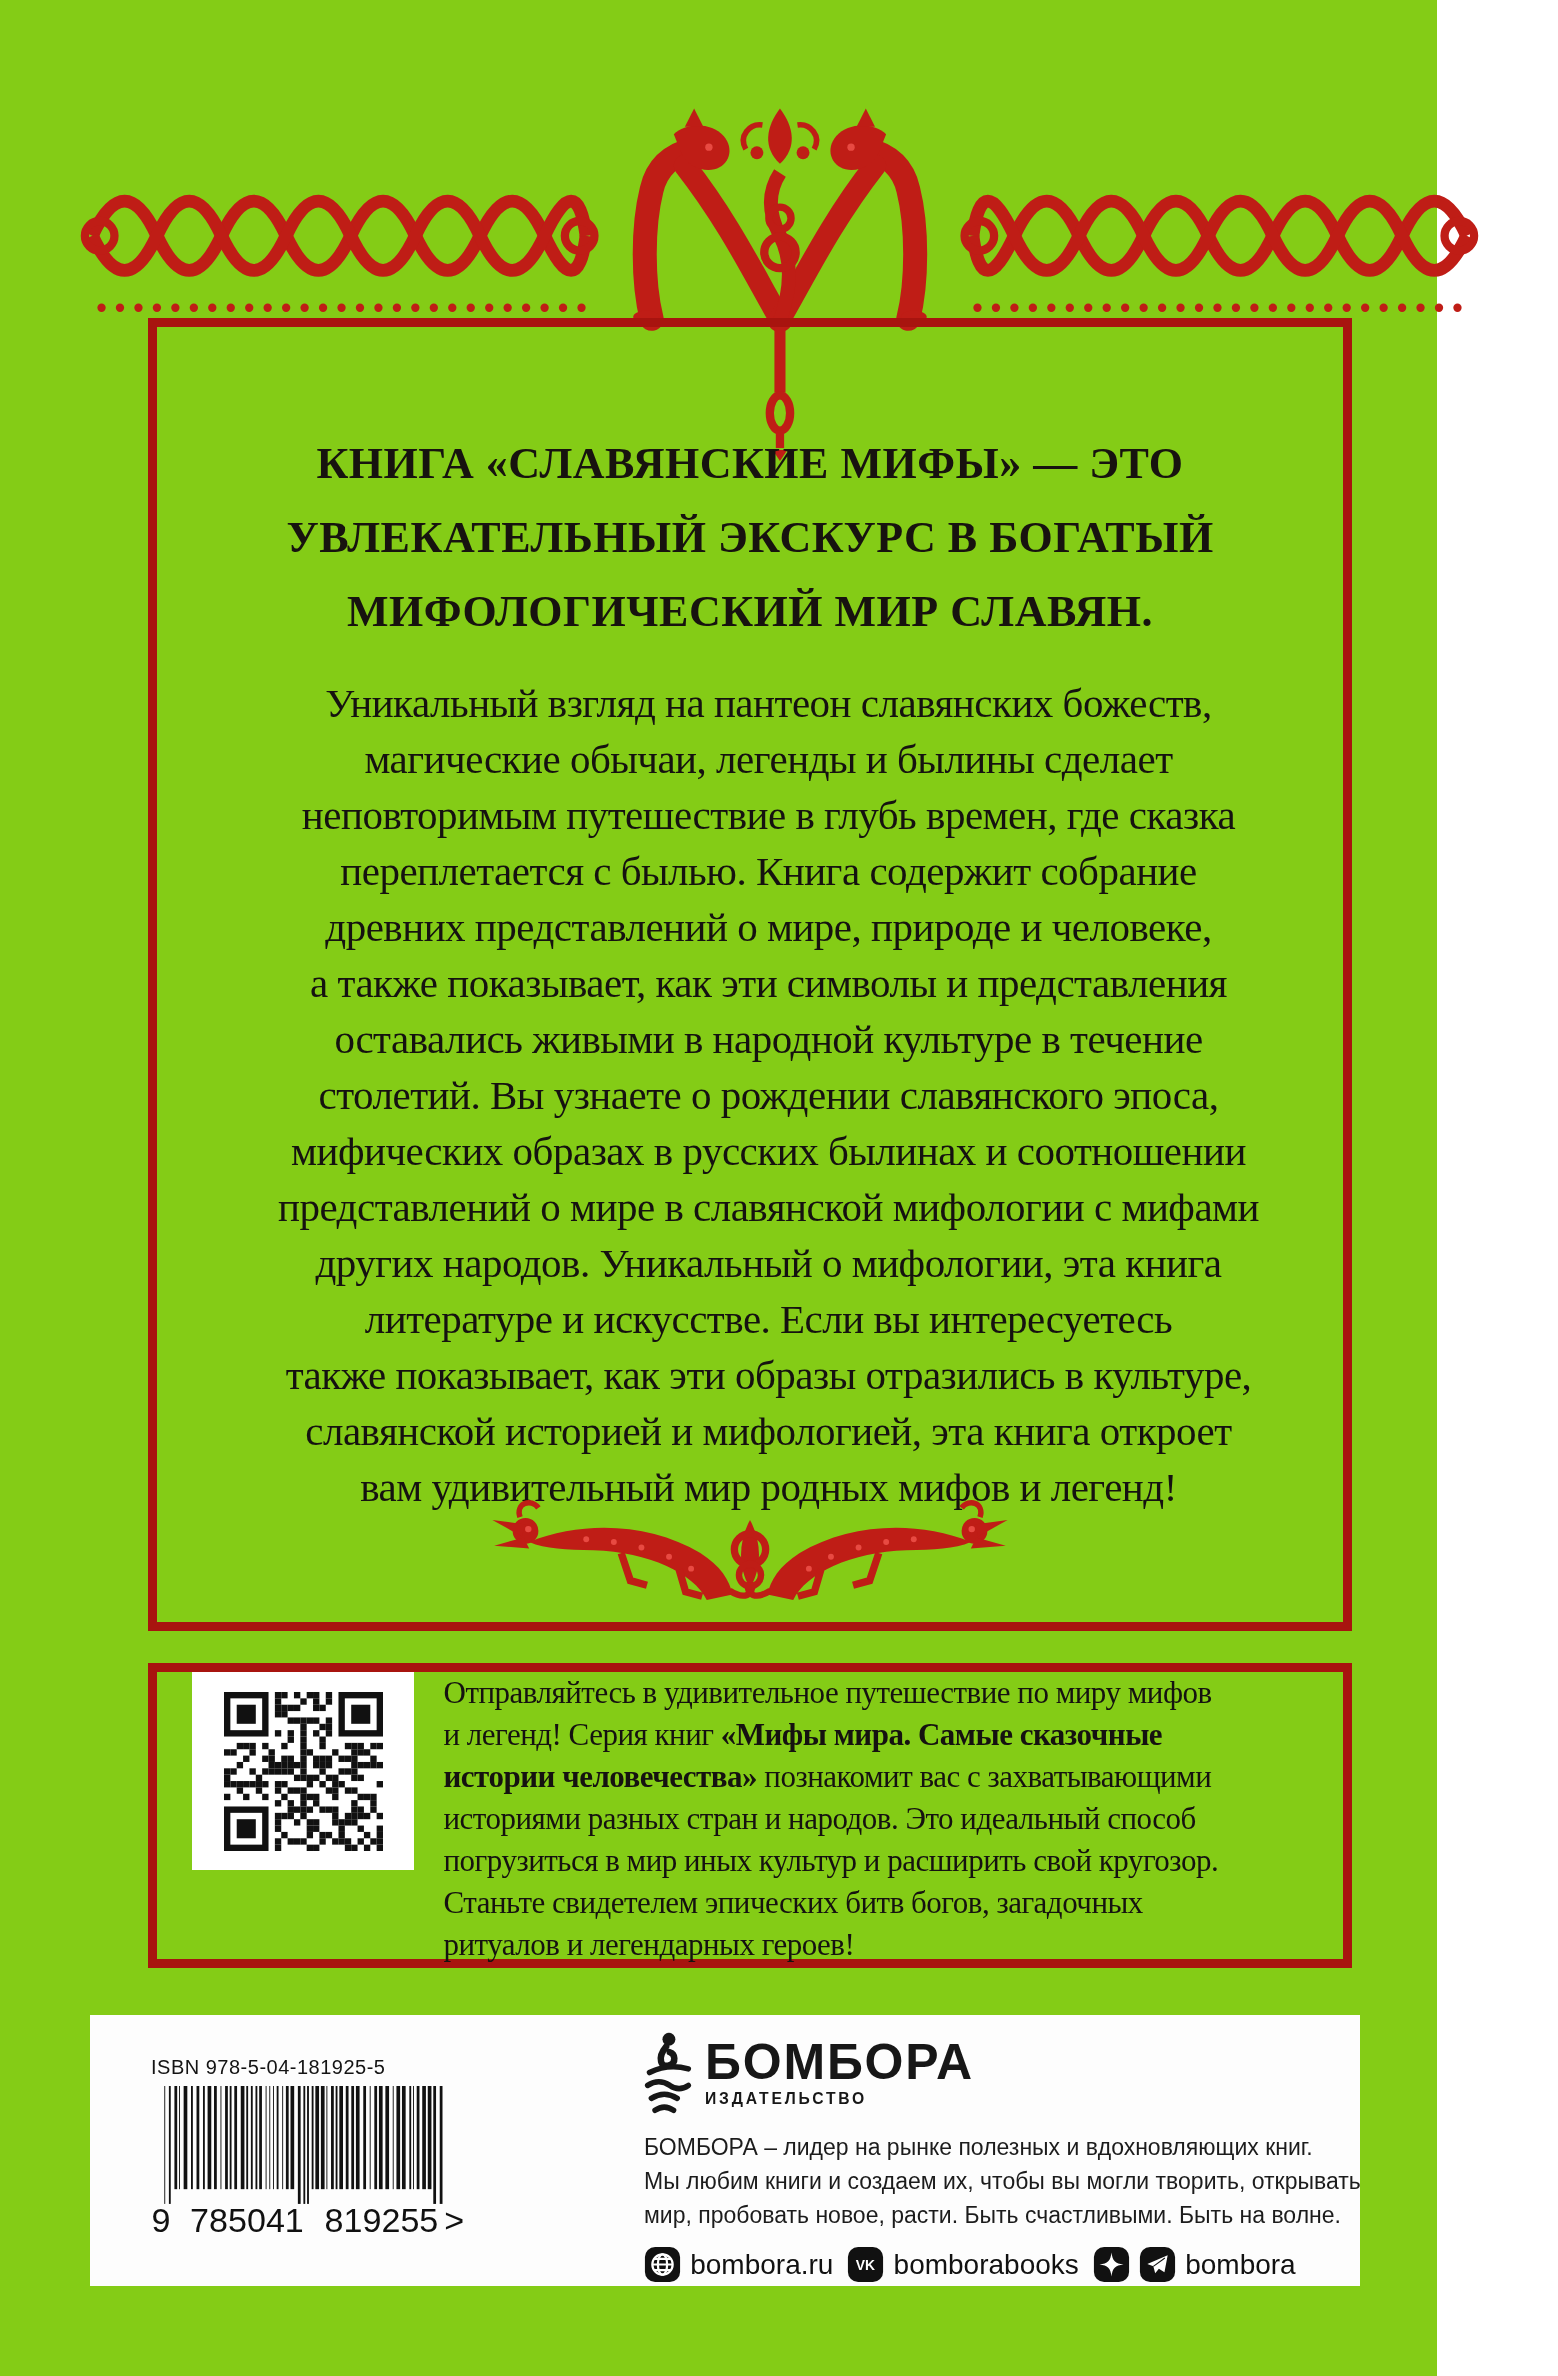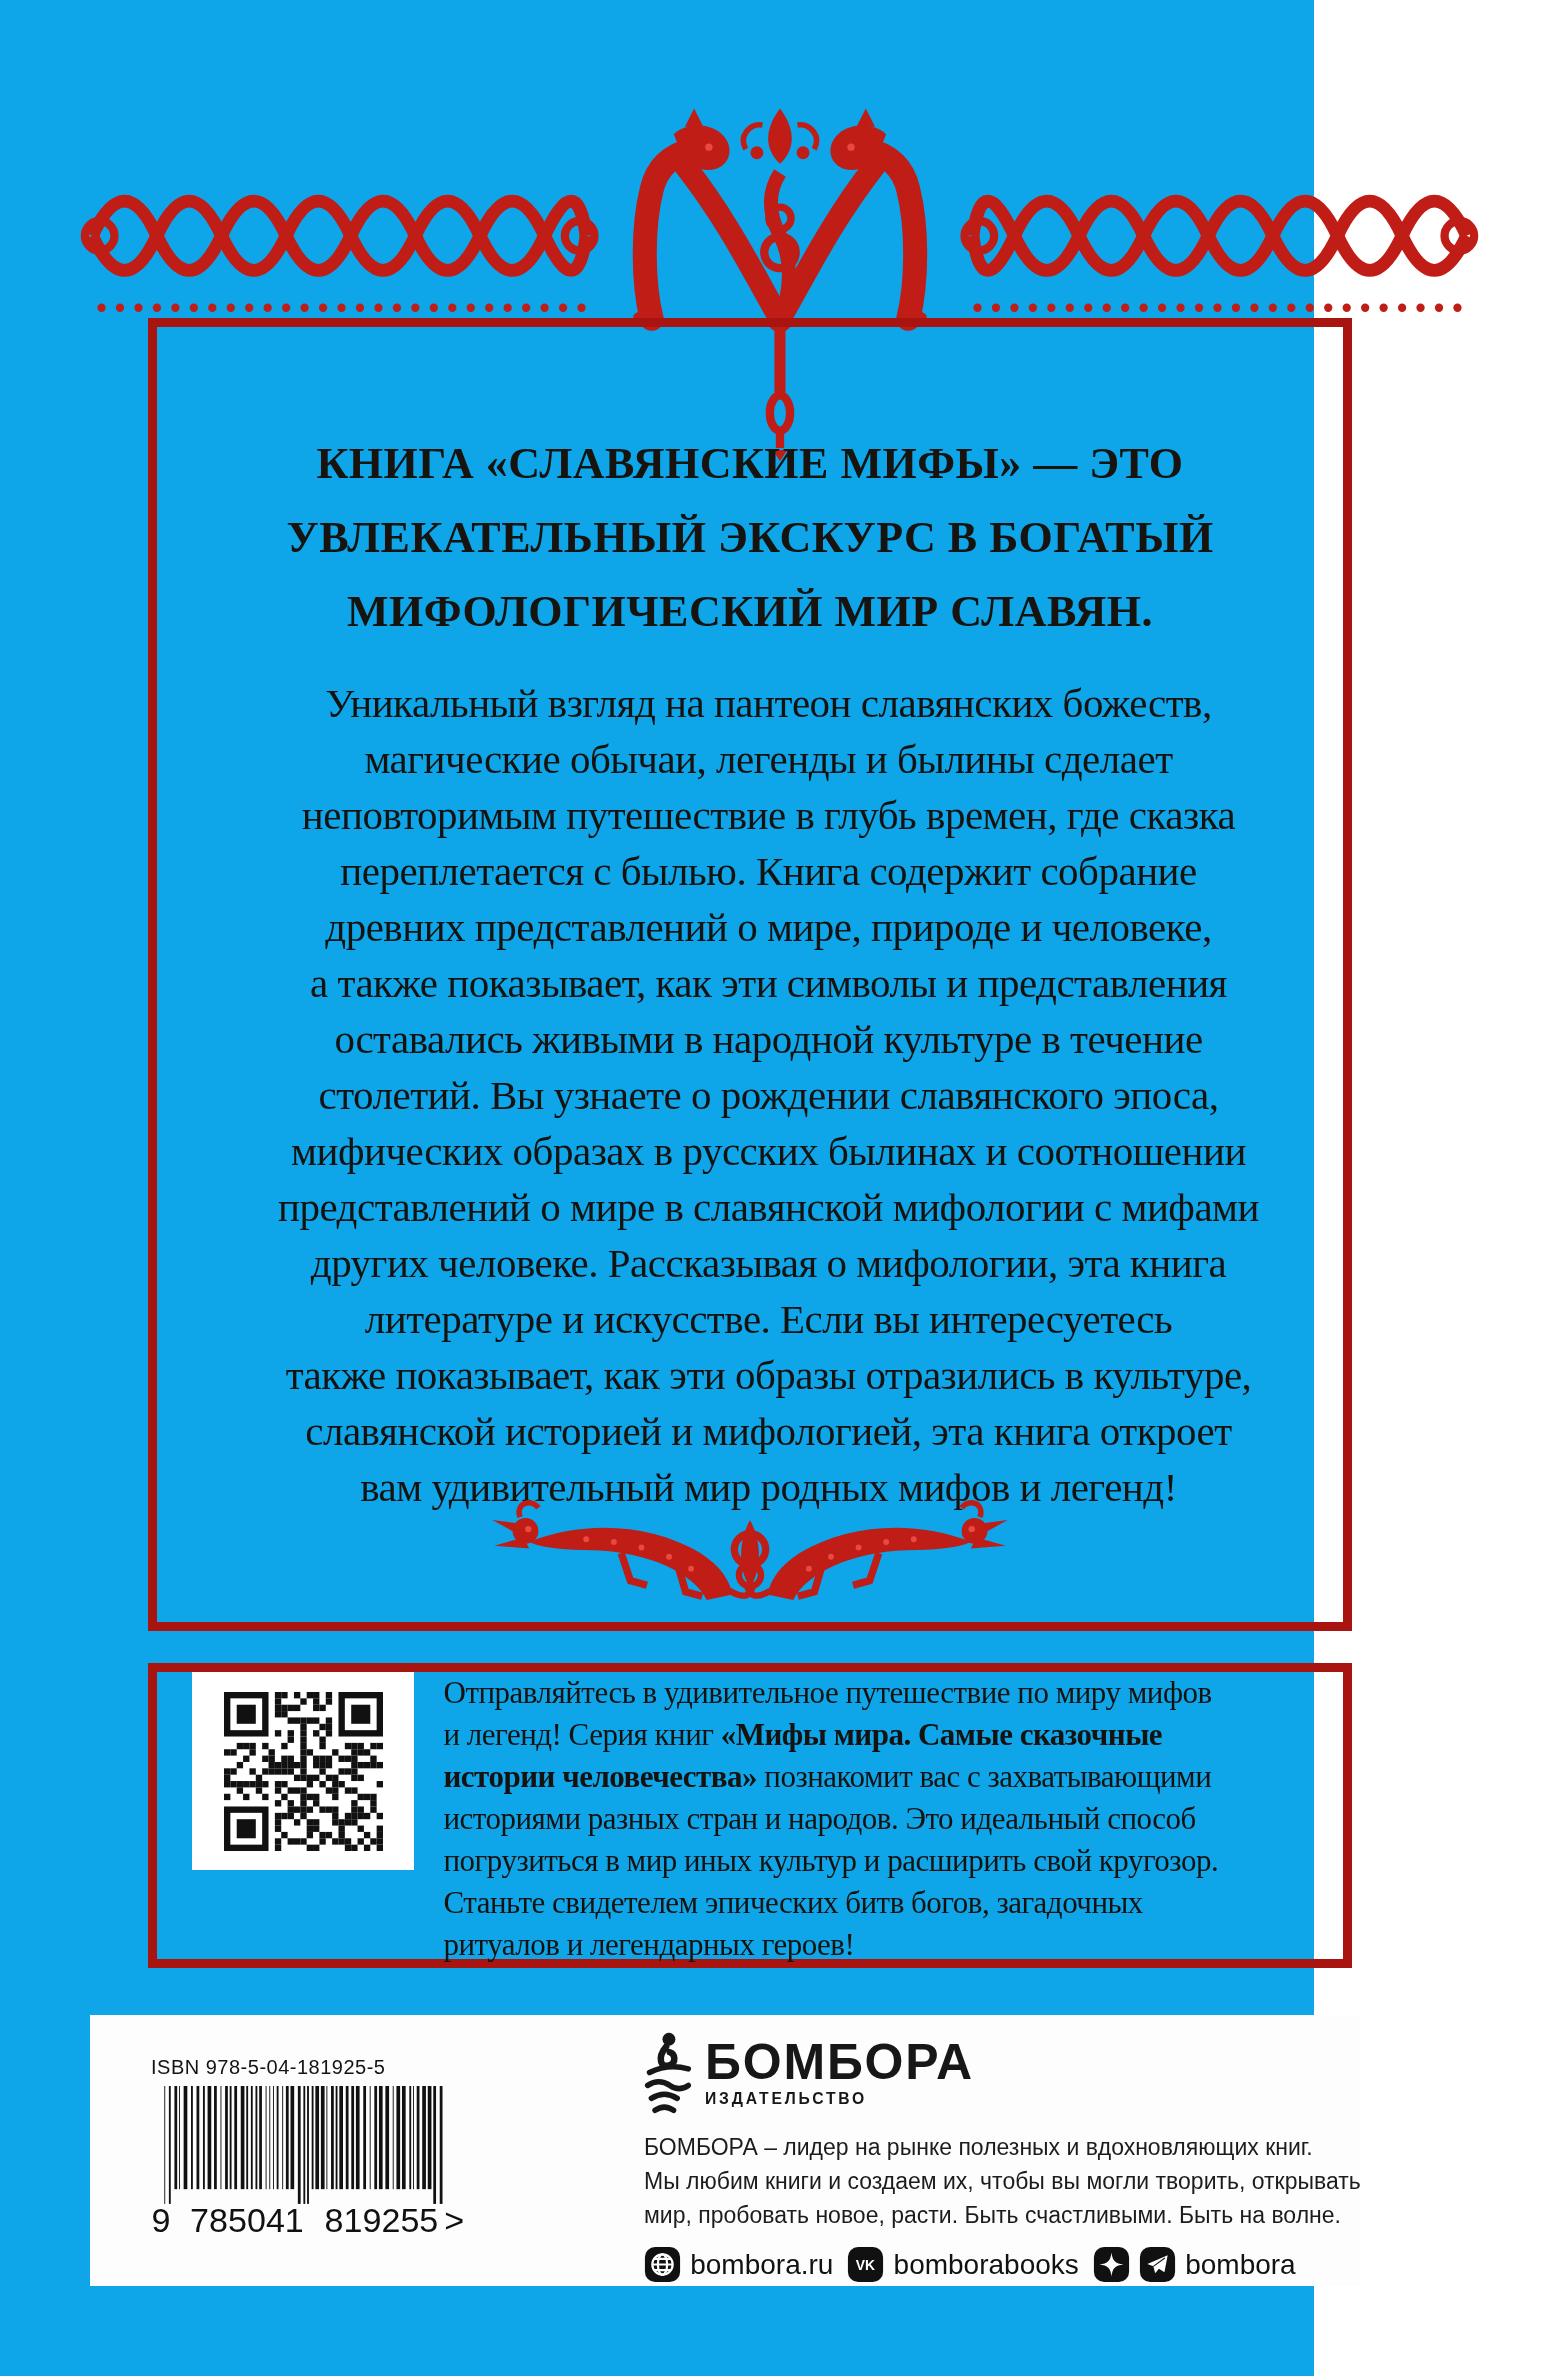--- a/index.html
+++ b/index.html
@@ -1,17 +1,17 @@
 <!DOCTYPE html>
 <html style="font-size:14.8px"><head>
 <meta charset="utf-8">
 <style>
   html,body{margin:0;padding:0;}
   body{width:1559px;height:2377px;overflow:hidden;}
-  .page{position:relative;width:1314px;height:2377px;background:#0ea5e9;font-family:"Liberation Serif",serif;}
+  .page{position:relative;width:1437px;height:2377px;background:#84cc16;font-family:"Liberation Serif",serif;}
   svg{display:block;}
   .frieze{position:absolute;left:0;top:88px;width:1559px;height:374px;pointer-events:none;}
   .box{position:absolute;left:148px;width:1204px;border:9.2px solid #a8140f;box-sizing:border-box;}
   .main-box{top:318px;height:1313px;}
   .heading{margin-top:100px;text-align:center;font-size:44px;line-height:74px;font-weight:700;color:#17130f;letter-spacing:0.5px;}
   .bodytext{margin-top:26px;text-align:center;font-size:41px;line-height:56px;color:#151210;letter-spacing:-0.5px;white-space:nowrap;padding-left:37px;}
   .bottom-orn{position:absolute;left:50%;transform:translateX(-50%);bottom:11px;width:535px;height:115px;}
   .qr-box{top:1663px;height:305px;display:flex;padding-left:35px;}
   .qr-tile{width:222px;height:198px;background:#ffffff;display:flex;align-items:center;justify-content:center;flex:none;}
   .qr-text{margin-left:29.5px;font-size:31px;line-height:42px;color:#151210;white-space:nowrap;letter-spacing:-0.5px;}
@@ -118,21 +118,21 @@
         <div>Уникальный взгляд на пантеон славянских божеств,</div>
         <div>магические обычаи, легенды и былины сделает</div>
         <div>неповторимым путешествие в глубь времен, где сказка</div>
         <div>переплетается с былью. Книга содержит собрание</div>
         <div>древних представлений о мире, природе и человеке,</div>
         <div>а также показывает, как эти символы и представления</div>
         <div>оставались живыми в народной культуре в течение</div>
         <div>столетий. Вы узнаете о рождении славянского эпоса,</div>
         <div>мифических образах в русских былинах и соотношении</div>
         <div>представлений о мире в славянской мифологии с мифами</div>
-        <div>других человеке. Рассказывая о мифологии, эта книга</div>
+        <div>других народов. Уникальный о мифологии, эта книга</div>
         <div>литературе и искусстве. Если вы интересуетесь</div>
         <div>также показывает, как эти образы отразились в культуре,</div>
         <div>славянской историей и мифологией, эта книга откроет</div>
         <div>вам удивительный мир родных мифов и легенд!</div>
       </div>
 
     <svg class="bottom-orn" viewBox="0 0 580 125" fill="none" stroke="#bf1d16">
       <defs>
         <g id="drg">
           <g stroke="none" fill="#bf1d16">

